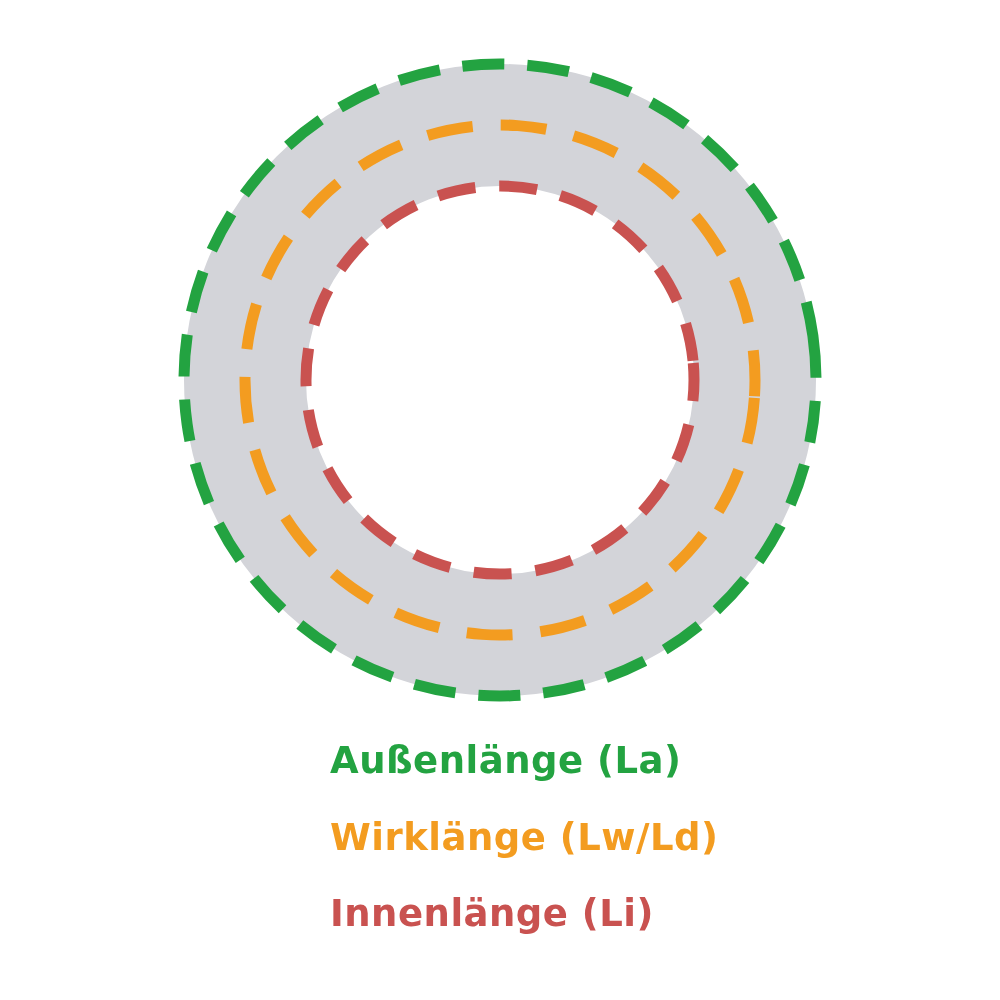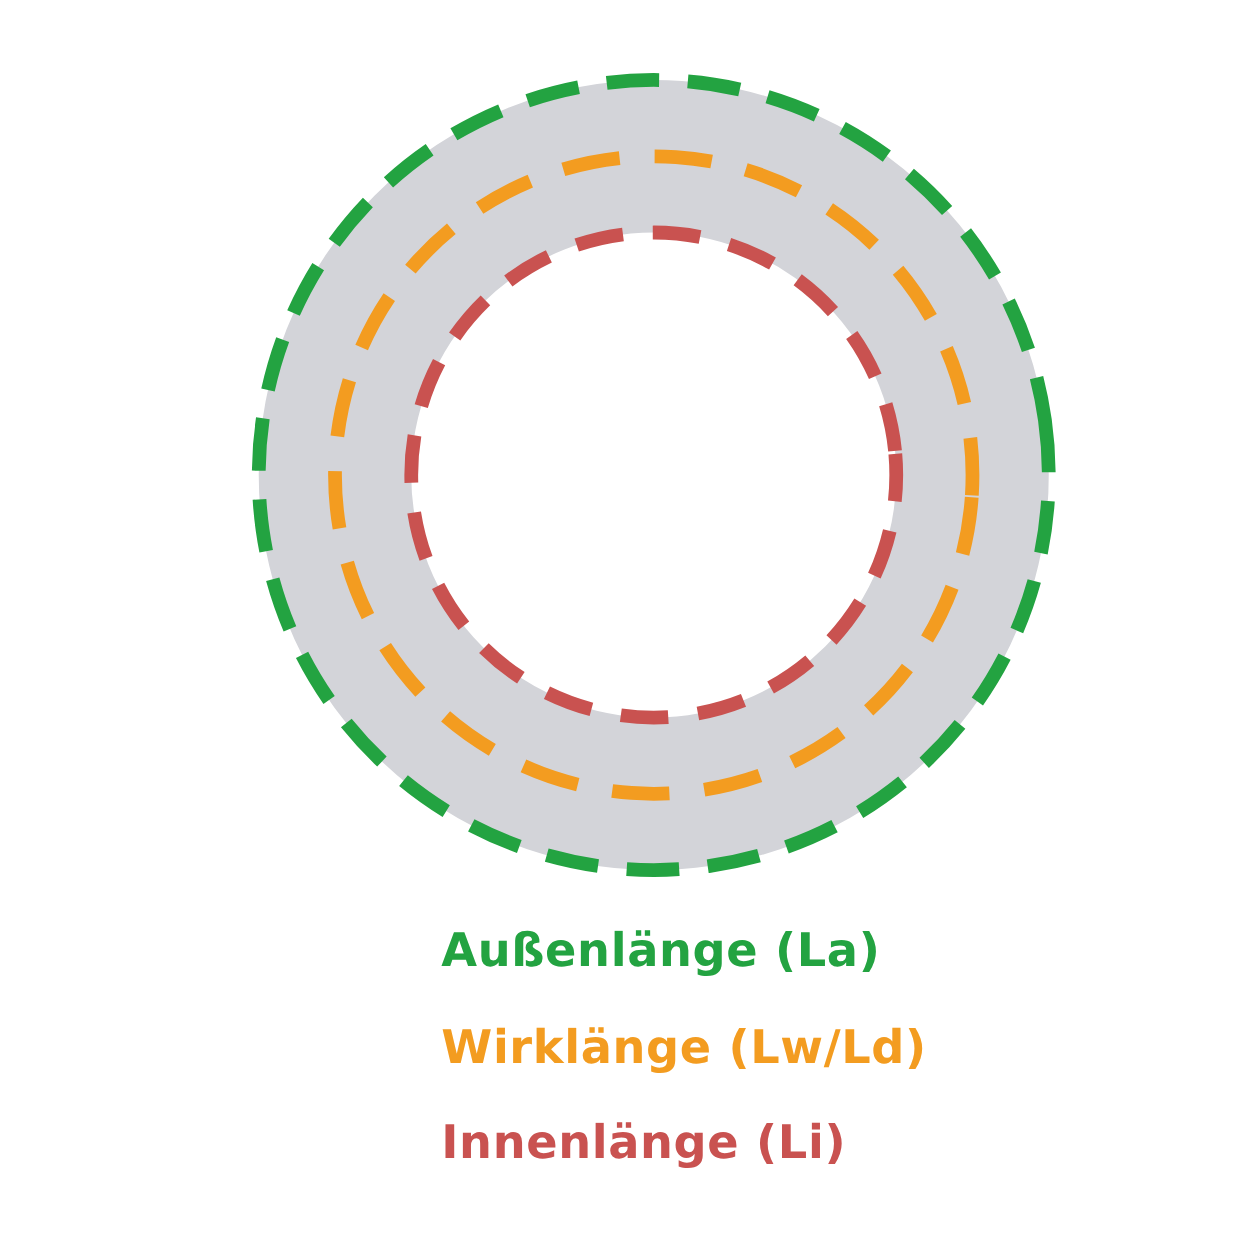--- a/index.html
+++ b/index.html
@@ -8,21 +8,20 @@
     width: 1000px;
     height: 1000px;
     background: #ffffff;
     overflow: hidden;
     font-family: "DejaVu Sans", "Liberation Sans", sans-serif;
   }
   .stage {
     position: relative;
     width: 904px;
     height: 1000px;
-    padding-left: 23px;
   }
   svg {
     display: block;
   }
   text.legend-label {
     font-family: "DejaVu Sans", "Liberation Sans", sans-serif;
     font-size: 37px;
     font-weight: bold;
     letter-spacing: 0.5px;
   }

